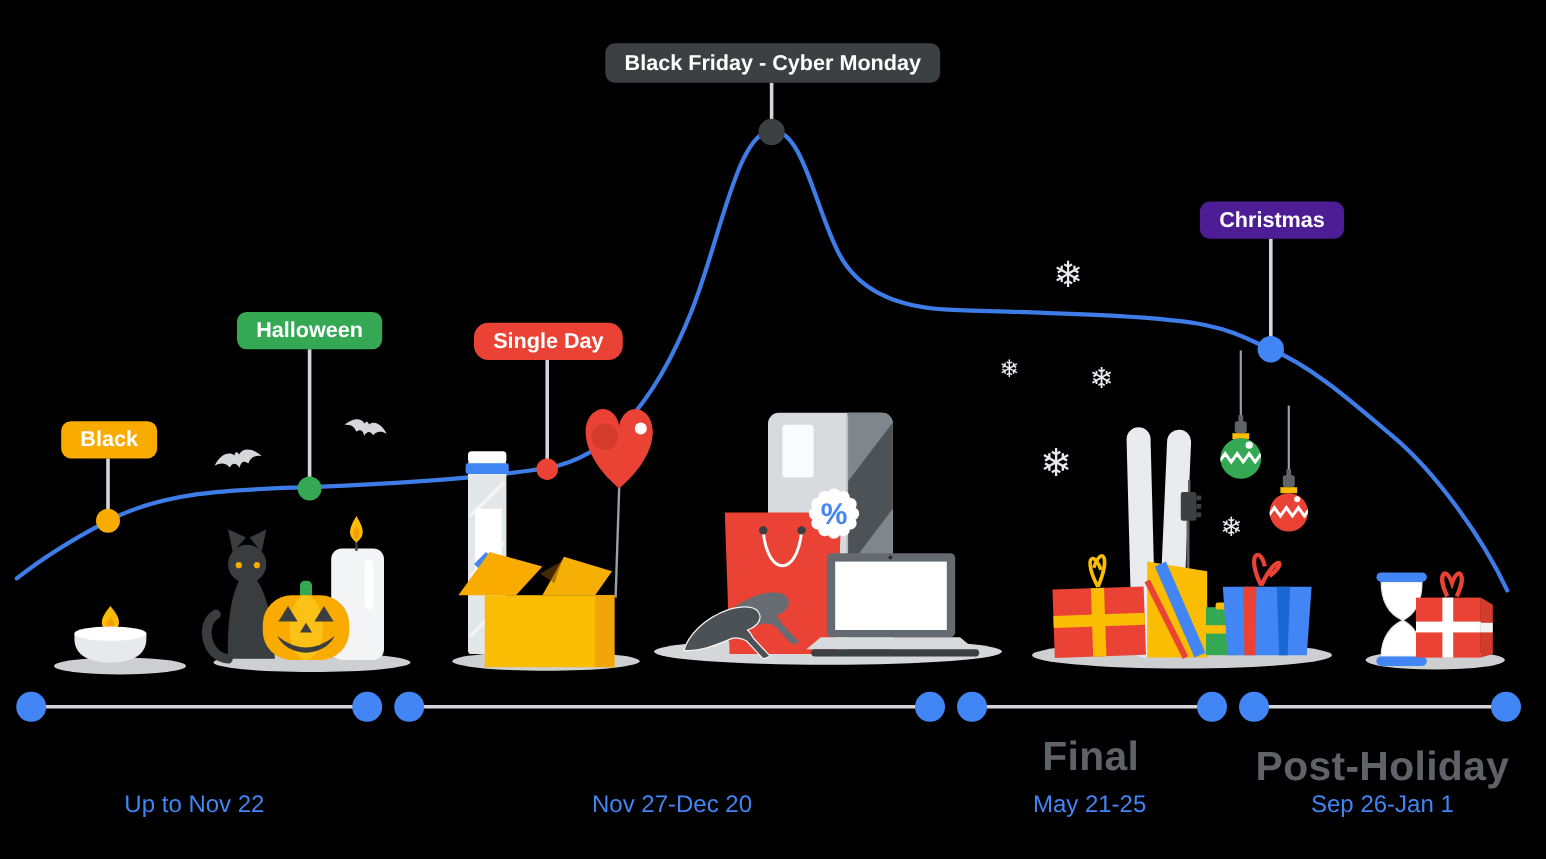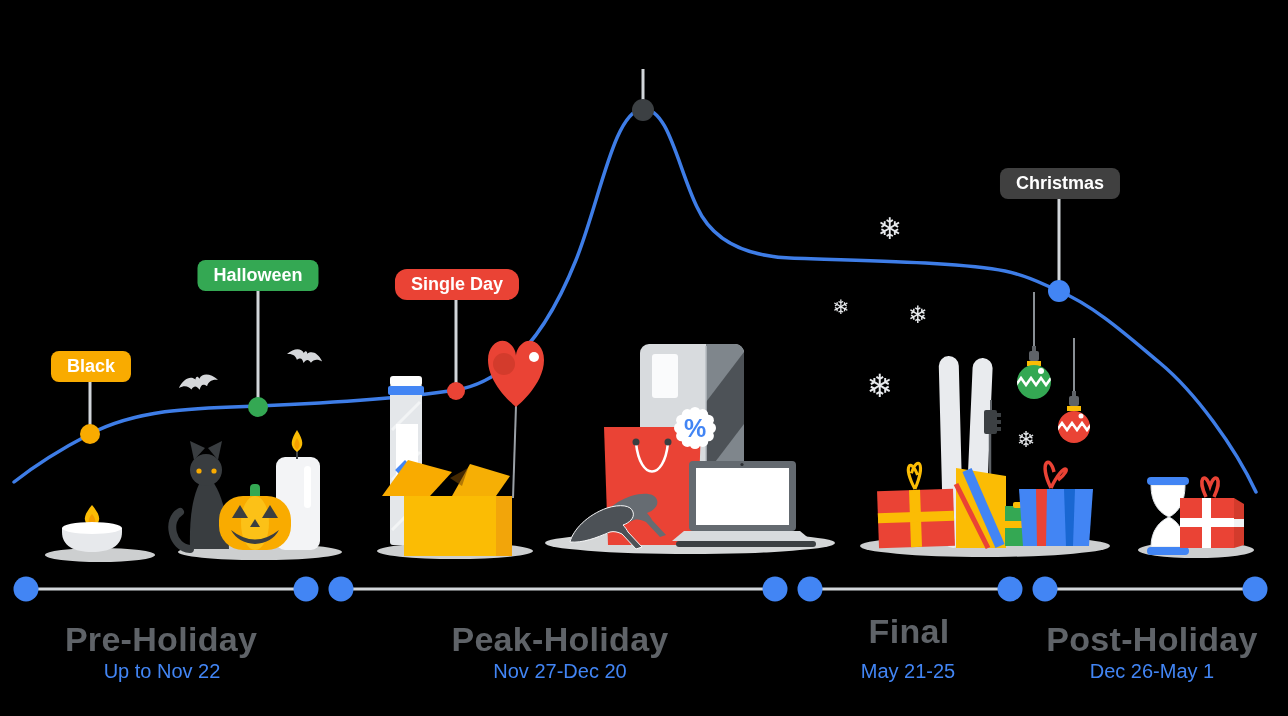--- a/index.html
+++ b/index.html
@@ -6,21 +6,21 @@
   #stage{position:relative;width:1288px;height:716px;background:#000;overflow:hidden;
          font-family:"Liberation Sans",sans-serif;}
   #scene{position:absolute;left:0;top:0;}
   .pill{position:absolute;transform:translateX(-50%);color:#fff;
         font:700 18px "Liberation Sans",sans-serif;height:31px;line-height:31px;
         padding:0 16px;border-radius:8px;white-space:nowrap;}
   #pill-diwali{left:91px;top:351px;background:#f9ab00;}
   #pill-halloween{left:258px;top:260px;background:#34a853;}
   #pill-single{left:457px;top:269px;background:#ea4335;border-radius:12px;}
   #pill-bf{left:644px;top:36px;background:#3c4043;height:33px;line-height:33px;}
-  #pill-christmas{left:1060px;top:168px;background:#404040;}
+  #pill-christmas{left:1060px;top:168px;background:#4c1d95;}
   .phase-title{position:absolute;transform:translateX(-50%);color:#5f6368;
         font-size:34px;font-weight:700;letter-spacing:.3px;white-space:nowrap;}
   .phase-dates{position:absolute;transform:translateX(-50%);color:#4285f4;
         font-size:20px;font-weight:400;white-space:nowrap;}
   .snow{font-family:"DejaVu Sans",sans-serif;fill:#e8eaed;}
 </style>
 </head>
 <body>
 
 <div id="stage">
@@ -262,24 +262,23 @@
         <circle cx="1010" cy="589" r="12.5"></circle>
         <circle cx="1045" cy="589" r="12.5"></circle>
         <circle cx="1255" cy="589" r="12.5"></circle>
       </g>
     </g>
   </svg>
 
   <div class="pill" id="pill-diwali">Black</div>
   <div class="pill" id="pill-halloween">Halloween</div>
   <div class="pill" id="pill-single">Single Day</div>
+  <div class="pill" id="pill-bf">Black Friday - Cyber Monday</div>
   <div class="pill" id="pill-christmas">Christmas</div>
 
-  <div class="phase-title" style="left:161px;top:620px">Pre-Holiday</div>
   <div class="phase-dates" style="left:162px;top:660px">Up to Nov 22</div>
-  <div class="phase-title" style="left:560px;top:620px">Peak-Holiday</div>
   <div class="phase-dates" style="left:560px;top:660px">Nov 27-Dec 20</div>
   <div class="phase-title" style="left:909px;top:612px">Final</div>
   <div class="phase-dates" style="left:908px;top:660px">May 21-25</div>
   <div class="phase-title" style="left:1152px;top:620px">Post-Holiday</div>
-  <div class="phase-dates" style="left:1152px;top:660px">Dec 26-May 1</div>
+  <div class="phase-dates" style="left:1152px;top:660px">Sep 26-Jan 1</div>
 
 </div>
 
 </body></html>

